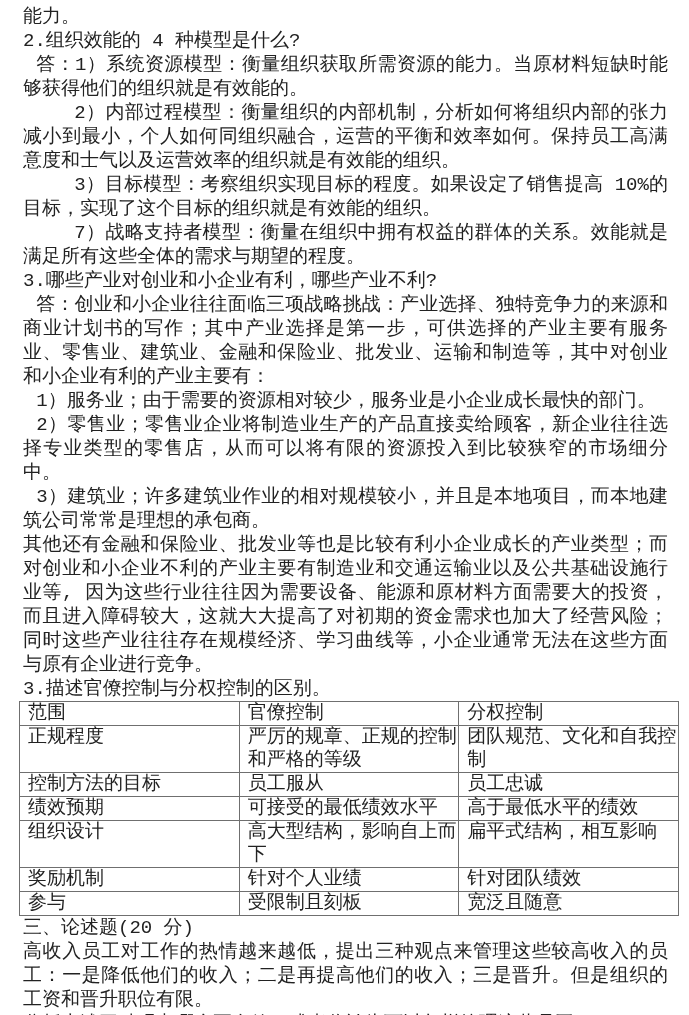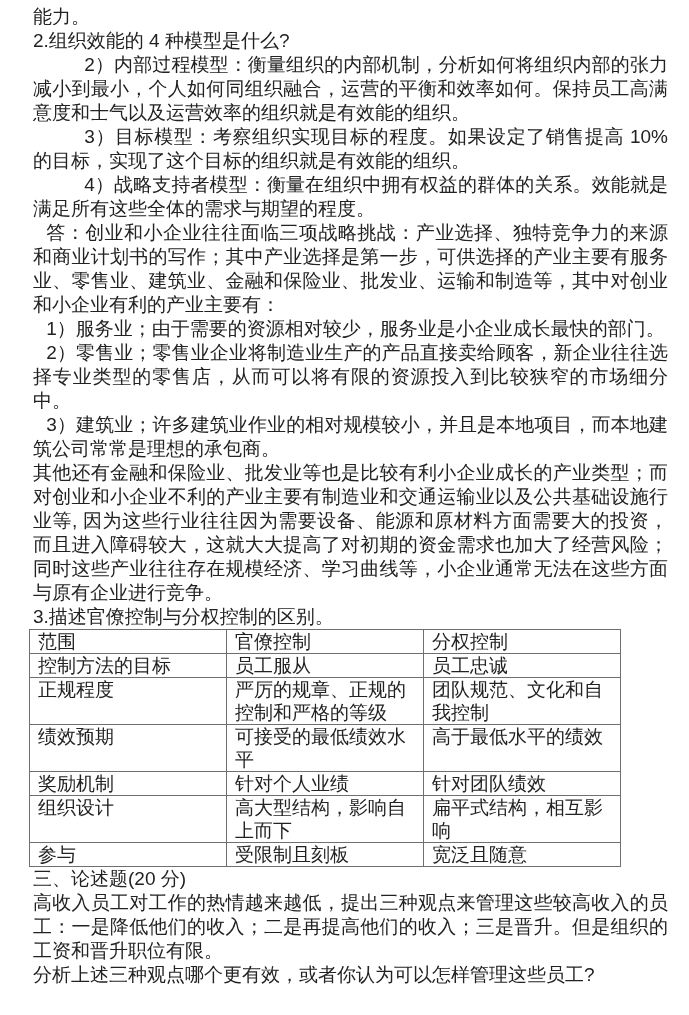--- a/index.html
+++ b/index.html
@@ -7,36 +7,36 @@
     padding: 0;
     background: #e8e8e8;
   }
   .page {
     position: relative;
     width: 689px;
     height: 1015px;
     margin: 0 auto;
     background: #ffffff;
     box-sizing: border-box;
-    padding: 5px 21px 0 33px;
-    font-family: Liberation Sans, sans-serif;
+    padding: 5px 21px 0 23px;
+    font-family: Liberation Mono, monospace;
     font-size: 19px;
     line-height: 24px;
     color: #222222;
     overflow: hidden;
   }
   .para {
     margin: 0;
     text-align: justify;
     word-break: break-all;
   }
   .ind-a { text-indent: 0.7em; }   
   .ind-b { text-indent: 2.7em; }  
   table.cmp {
-    width: 592px;
+    width: 660px;
     margin-left: -4px;
     border-collapse: collapse;
     table-layout: fixed;
   }
   table.cmp th, table.cmp td {
     border: 1px solid #6f6f6f;
     font-weight: normal;
     text-align: left;
     vertical-align: top;
     padding: 0 0 0 8px;
@@ -46,23 +46,25 @@
   }
   table.cmp col { width: 33.33%; }
 </style>
 </head>
 <body>
 
 <div class="page">
 
   <p class="para">能力。</p>
   <p class="para">2.组织效能的 4 种模型是什么?</p>
+  <p class="para ind-a">答：1）系统资源模型：衡量组织获取所需资源的能力。当原材料短缺时能够获得他们的组织就是有效能的。</p>
   <p class="para ind-b">2）内部过程模型：衡量组织的内部机制，分析如何将组织内部的张力减小到最小，个人如何同组织融合，运营的平衡和效率如何。保持员工高满意度和士气以及运营效率的组织就是有效能的组织。</p>
   <p class="para ind-b">3）目标模型：考察组织实现目标的程度。如果设定了销售提高 10%的目标，实现了这个目标的组织就是有效能的组织。</p>
-  <p class="para ind-b">4）战略支持者模型：衡量在组织中拥有权益的群体的关系。效能就是满足所有这些全体的需求与期望的程度。</p>
+  <p class="para ind-b">7）战略支持者模型：衡量在组织中拥有权益的群体的关系。效能就是满足所有这些全体的需求与期望的程度。</p>
+  <p class="para">3.哪些产业对创业和小企业有利，哪些产业不利?</p>
   <p class="para ind-a">答：创业和小企业往往面临三项战略挑战：产业选择、独特竞争力的来源和商业计划书的写作；其中产业选择是第一步，可供选择的产业主要有服务业、零售业、建筑业、金融和保险业、批发业、运输和制造等，其中对创业和小企业有利的产业主要有：</p>
   <p class="para ind-a">1）服务业；由于需要的资源相对较少，服务业是小企业成长最快的部门。</p>
   <p class="para ind-a">2）零售业；零售业企业将制造业生产的产品直接卖给顾客，新企业往往选择专业类型的零售店，从而可以将有限的资源投入到比较狭窄的市场细分中。</p>
   <p class="para ind-a">3）建筑业；许多建筑业作业的相对规模较小，并且是本地项目，而本地建筑公司常常是理想的承包商。</p>
   <p class="para">其他还有金融和保险业、批发业等也是比较有利小企业成长的产业类型；而对创业和小企业不利的产业主要有制造业和交通运输业以及公共基础设施行业等, 因为这些行业往往因为需要设备、能源和原材料方面需要大的投资，而且进入障碍较大，这就大大提高了对初期的资金需求也加大了经营风险；同时这些产业往往存在规模经济、学习曲线等，小企业通常无法在这些方面与原有企业进行竞争。</p>
   <p class="para">3.描述官僚控制与分权控制的区别。</p>
 
   <table class="cmp">
     <colgroup>
         <col>
@@ -71,43 +73,43 @@
       </colgroup>
     <thead>
       <tr>
         <th>范围</th>
         <th>官僚控制</th>
         <th>分权控制</th>
       </tr>
     </thead>
     <tbody>
       <tr>
+        <td>正规程度</td>
+        <td>严厉的规章、正规的控制和严格的等级</td>
+        <td>团队规范、文化和自我控制</td>
+      </tr>
+      <tr>
         <td>控制方法的目标</td>
         <td>员工服从</td>
         <td>员工忠诚</td>
-      </tr>
-      <tr>
-        <td>正规程度</td>
-        <td>严厉的规章、正规的控制和严格的等级</td>
-        <td>团队规范、文化和自我控制</td>
       </tr>
       <tr>
         <td>绩效预期</td>
         <td>可接受的最低绩效水平</td>
         <td>高于最低水平的绩效</td>
       </tr>
       <tr>
+        <td>组织设计</td>
+        <td>高大型结构，影响自上而下</td>
+        <td>扁平式结构，相互影响</td>
+      </tr>
+      <tr>
         <td>奖励机制</td>
         <td>针对个人业绩</td>
         <td>针对团队绩效</td>
-      </tr>
-      <tr>
-        <td>组织设计</td>
-        <td>高大型结构，影响自上而下</td>
-        <td>扁平式结构，相互影响</td>
       </tr>
       <tr>
         <td>参与</td>
         <td>受限制且刻板</td>
         <td>宽泛且随意</td>
       </tr>
     </tbody>
   </table>
 
   <p class="para">三、论述题(20 分)</p>

